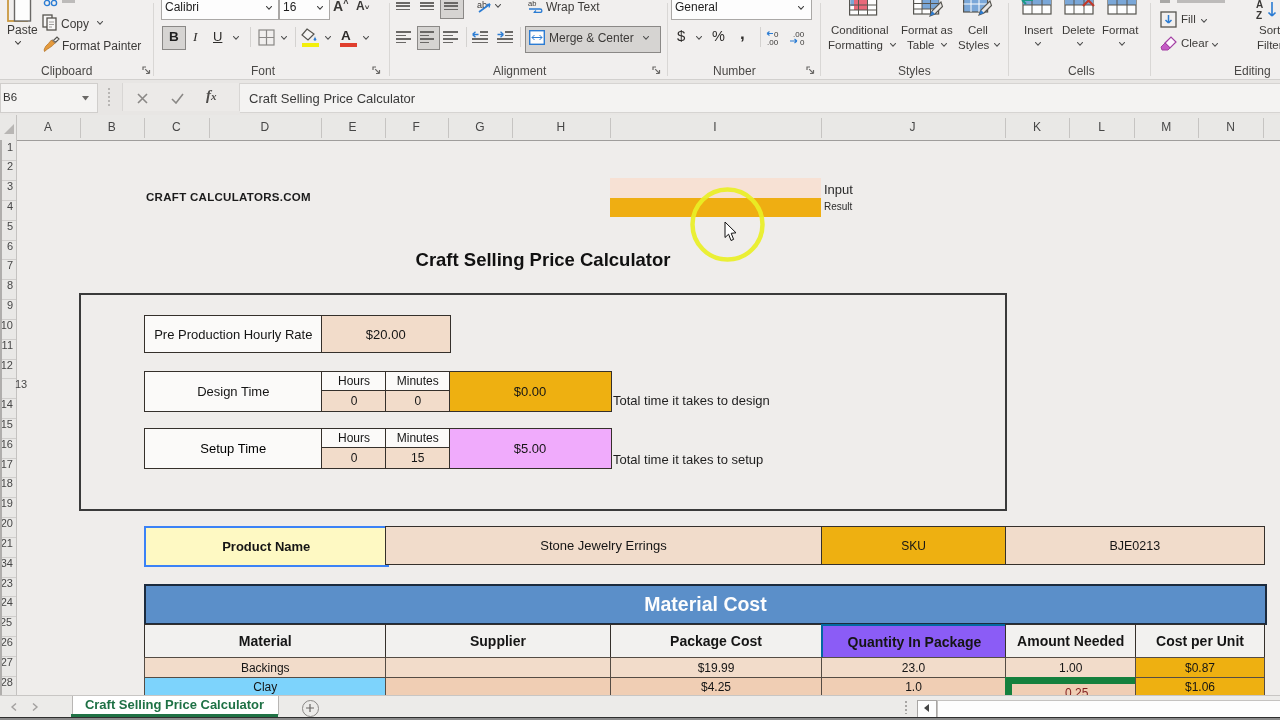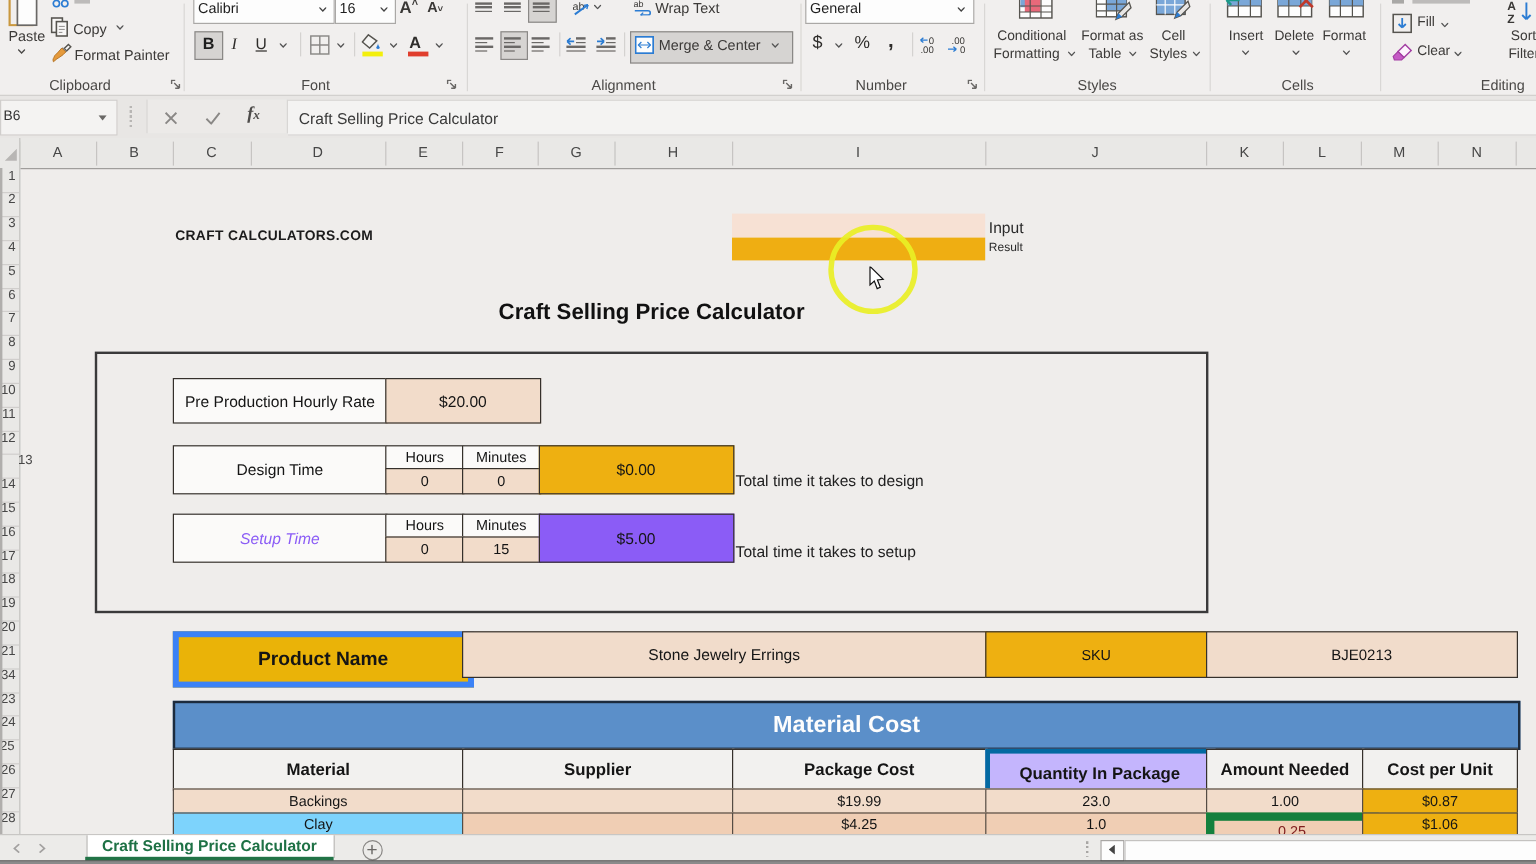--- a/index.html
+++ b/index.html
@@ -447,36 +447,36 @@
 <div class="a" style="left:79px;top:293px;width:924px;height:214px;border:2px solid #3a3a3a;"></div>
 <div class="cell" style="left:143.5px;top:315px;width:177.5px;height:36px;background:#fbfaf9;font-size:13px;color:#151515;border:1px solid #35302b;">Pre Production Hourly Rate</div>
 <div class="cell" style="left:321px;top:315px;width:127.5px;height:36px;background:#f2dcca;font-size:13px;color:#151515;border:1px solid #35302b;">$20.00</div>
 <div class="cell" style="left:143.5px;top:370.5px;width:177.5px;height:39.0px;background:#fbfaf9;font-size:13px;color:#151515;border:1px solid #35302b;">Design Time</div>
 <div class="cell" style="left:321px;top:370.5px;width:64px;height:19.5px;background:#fbfaf9;font-size:12px;color:#151515;border:1px solid #35302b;">Hours</div>
 <div class="cell" style="left:385px;top:370.5px;width:63.5px;height:19.5px;background:#fbfaf9;font-size:12px;color:#151515;border:1px solid #35302b;">Minutes</div>
 <div class="cell" style="left:321px;top:390px;width:64px;height:19.5px;background:#f2dcca;font-size:12px;color:#151515;border:1px solid #35302b;">0</div>
 <div class="cell" style="left:385px;top:390px;width:63.5px;height:19.5px;background:#f2dcca;font-size:12px;color:#151515;border:1px solid #35302b;">0</div>
 <div class="cell" style="left:448.5px;top:370.5px;width:161.0px;height:39.0px;background:#eeb011;font-size:13px;color:#151515;border:1px solid #35302b;">$0.00</div>
 <div class="txt" style="left:613px;top:393px;font-size:13px;color:#1e1e1e;">Total time it takes to design</div>
-<div class="cell" style="left:143.5px;top:427.5px;width:177.5px;height:39.5px;background:#fbfaf9;font-size:13px;color:#8b5cf6;border:1px solid #35302b;font-style:italic;">Setup Time</div>
+<div class="cell" style="left:143.5px;top:427.5px;width:177.5px;height:39.5px;background:#fbfaf9;font-size:13px;color:#000000;border:1px solid #35302b;">Setup Time</div>
 <div class="cell" style="left:321px;top:427.5px;width:64px;height:19.5px;background:#fbfaf9;font-size:12px;color:#151515;border:1px solid #35302b;">Hours</div>
 <div class="cell" style="left:385px;top:427.5px;width:63.5px;height:19.5px;background:#fbfaf9;font-size:12px;color:#151515;border:1px solid #35302b;">Minutes</div>
 <div class="cell" style="left:321px;top:447px;width:64px;height:20px;background:#f2dcca;font-size:12px;color:#151515;border:1px solid #35302b;">0</div>
 <div class="cell" style="left:385px;top:447px;width:63.5px;height:20px;background:#f2dcca;font-size:12px;color:#151515;border:1px solid #35302b;">15</div>
-<div class="cell" style="left:448.5px;top:427.5px;width:161.0px;height:39.5px;background:#8b5cf6;font-size:13px;color:#151515;border:1px solid #35302b;">$5.00</div>
+<div class="cell" style="left:448.5px;top:427.5px;width:161.0px;height:39.5px;background:#f0abfc;font-size:13px;color:#151515;border:1px solid #35302b;">$5.00</div>
 <div class="txt" style="left:613px;top:452px;font-size:13px;color:#1e1e1e;">Total time it takes to setup</div>
-<div class="cell" style="left:144px;top:526px;width:240.5px;height:37px;background:#eab308;font-size:16px;font-weight:bold;color:#151515;border:5px solid #3b82f6;">Product Name</div>
+<div class="cell" style="left:144px;top:526px;width:240.5px;height:37px;background:#fef9c3;font-size:13px;font-weight:bold;color:#151515;border:2px solid #3b82f6;">Product Name</div>
 <div class="cell" style="left:384.5px;top:526px;width:436.0px;height:37px;background:#f1dccb;font-size:13px;color:#151515;border:1px solid #35302b;">Stone Jewelry Errings</div>
 <div class="cell" style="left:820.5px;top:526px;width:184.0px;height:37px;background:#eeb011;font-size:12px;color:#151515;border:1px solid #35302b;">SKU</div>
 <div class="cell" style="left:1004.5px;top:526px;width:258.5px;height:37px;background:#f1dccb;font-size:12.5px;color:#151515;border:1px solid #35302b;">BJE0213</div>
 <div class="cell" style="left:144px;top:583.5px;width:1119px;height:37.0px;background:#5b8fc9;font-size:19.5px;font-weight:bold;color:#fdfdfd;border:2px solid #1c2b3d;">Material Cost</div>
 <div class="cell" style="left:144px;top:623.5px;width:240.5px;height:33.0px;background:#f2f1ef;font-size:14px;font-weight:bold;color:#151515;border:1px solid #35302b;">Material</div>
 <div class="cell" style="left:384.5px;top:623.5px;width:225.0px;height:33.0px;background:#f2f1ef;font-size:14px;font-weight:bold;color:#151515;border:1px solid #35302b;">Supplier</div>
 <div class="cell" style="left:609.5px;top:623.5px;width:211.0px;height:33.0px;background:#f2f1ef;font-size:14px;font-weight:bold;color:#151515;border:1px solid #35302b;">Package Cost</div>
-<div class="cell" style="left:820.5px;top:623.5px;width:184.0px;height:33.0px;background:#c4b5fd;font-size:14px;font-weight:bold;color:#151515;border:4px solid #0369a1;">Quantity In Package</div>
+<div class="cell" style="left:820.5px;top:623.5px;width:184.0px;height:33.0px;background:#8b5cf6;font-size:14px;font-weight:bold;color:#151515;border:2px solid #0369a1;">Quantity In Package</div>
 <div class="cell" style="left:1004.5px;top:623.5px;width:130.5px;height:33.0px;background:#f2f1ef;font-size:14px;font-weight:bold;color:#151515;border:1px solid #35302b;">Amount Needed</div>
 <div class="cell" style="left:1135px;top:623.5px;width:128px;height:33.0px;background:#f2f1ef;font-size:14px;font-weight:bold;color:#151515;border:1px solid #35302b;">Cost per Unit</div>
 <div class="cell" style="left:144px;top:656.5px;width:240.5px;height:20.0px;background:#f2dcca;font-size:12px;color:#151515;border:1px solid #554c44;">Backings</div>
 <div class="cell" style="left:384.5px;top:656.5px;width:225.0px;height:20.0px;background:#f2dcca;font-size:12px;color:#151515;border:1px solid #554c44;"></div>
 <div class="cell" style="left:609.5px;top:656.5px;width:211.0px;height:20.0px;background:#f2dcca;font-size:12px;color:#151515;border:1px solid #554c44;">$19.99</div>
 <div class="cell" style="left:820.5px;top:656.5px;width:184.0px;height:20.0px;background:#f2dcca;font-size:12px;color:#151515;border:1px solid #554c44;">23.0</div>
 <div class="cell" style="left:1004.5px;top:656.5px;width:130.5px;height:20.0px;background:#f2dcca;font-size:12px;color:#151515;border:1px solid #554c44;">1.00</div>
 <div class="cell" style="left:1135px;top:656.5px;width:128px;height:20.0px;background:#eeb011;font-size:12px;color:#151515;border:1px solid #554c44;">$0.87</div>
 <div class="cell" style="left:144px;top:676.5px;width:240.5px;height:19.5px;background:#7dd3fc;font-size:12px;color:#151515;border:1px solid #554c44;">Clay</div>
 <div class="cell" style="left:384.5px;top:676.5px;width:225.0px;height:19.5px;background:#f0ceb4;font-size:12px;color:#151515;border:1px solid #554c44;"></div>

